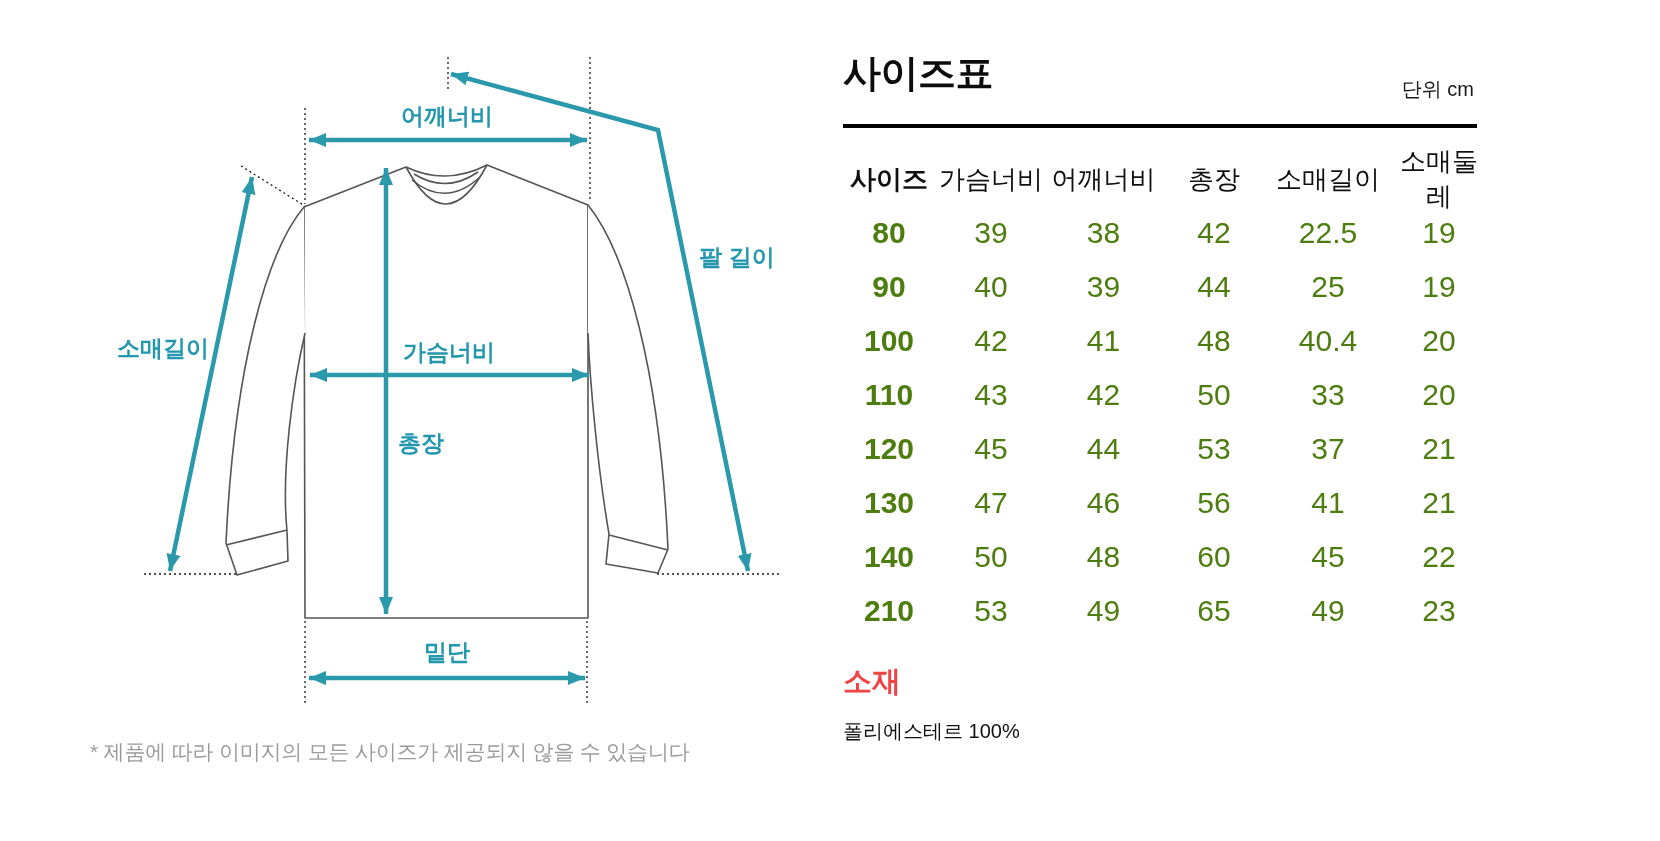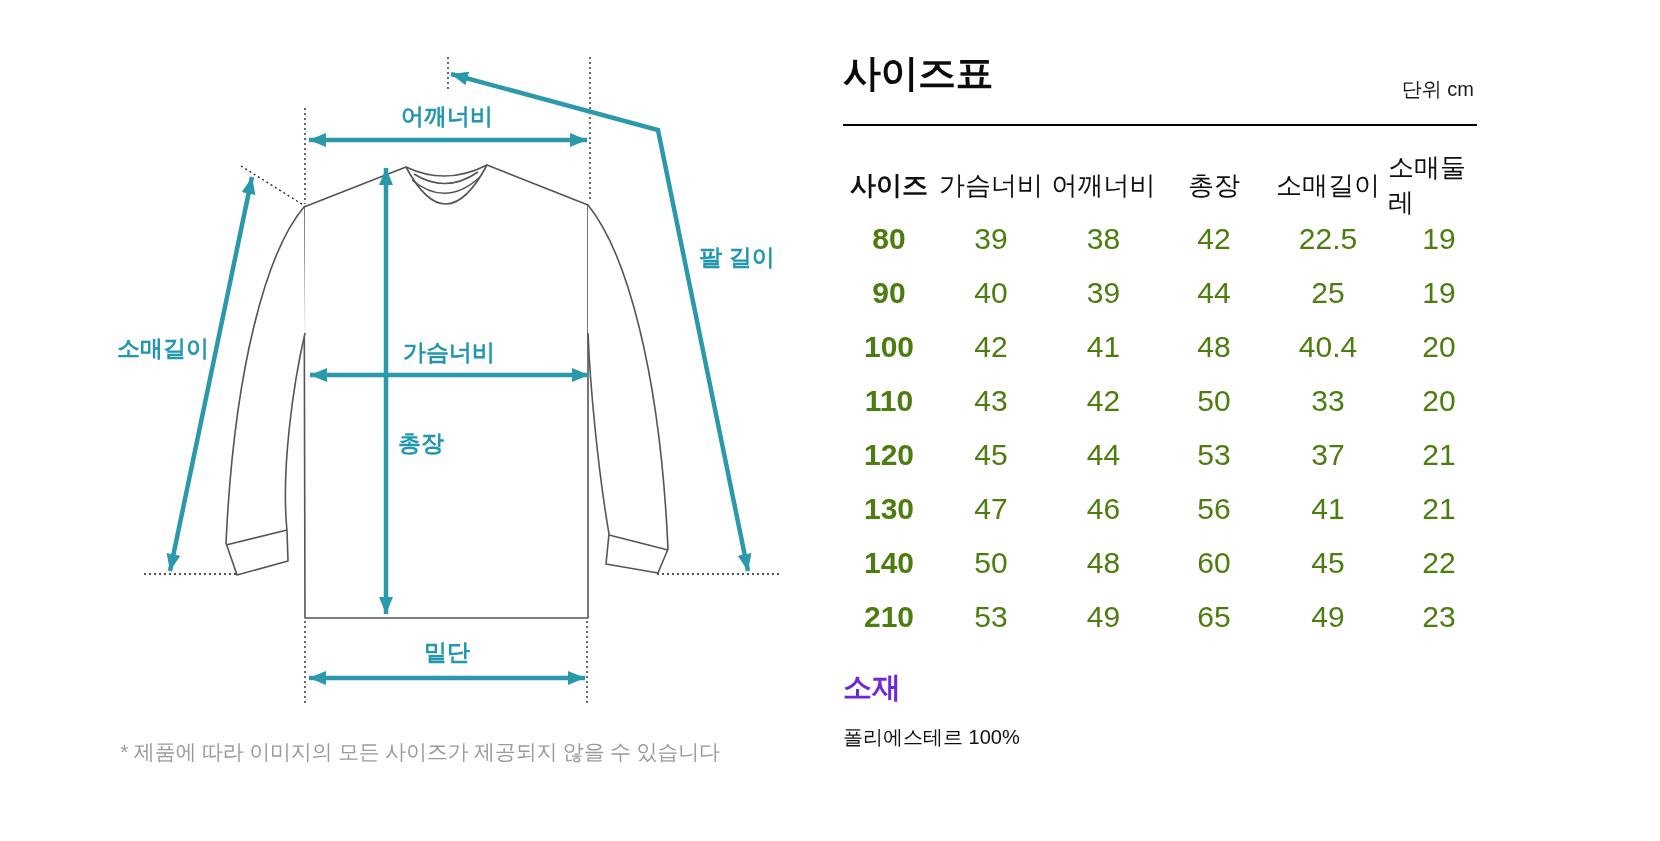--- a/index.html
+++ b/index.html
@@ -3,36 +3,36 @@
 <meta charset="utf-8">
 <style>
   html,body{margin:0;padding:0;background:#ffffff;}
   body{font-family:"Liberation Sans","DejaVu Sans",sans-serif;color:#111;}
   .stage{position:relative;width:1660px;height:841px;background:#fff;overflow:hidden;}
 
   
   .diagram{position:absolute;left:0;top:0;width:830px;height:800px;}
   .diagram svg{display:block;}
   .svg-label{font-family:"Liberation Sans","DejaVu Sans",sans-serif;font-size:23px;font-weight:600;}
-  .footnote{position:absolute;left:90px;top:738px;width:660px;text-align:center;
+  .footnote{position:absolute;left:90px;top:738px;width:660px;
             font-size:21px;color:#9b9b9b;letter-spacing:-0.2px;}
 
   
   .size-panel{position:absolute;left:843px;top:0;width:647px;}
-  .panel-head{position:relative;width:634px;height:124px;border-bottom:2px solid #000000;}
+  .panel-head{position:relative;width:634px;height:124px;border-bottom:4px solid #000000;}
   .panel-title{position:absolute;left:0;top:48px;font-size:38px;font-weight:700;letter-spacing:-0.5px;color:#0c0c0c;}
   .unit-label{position:absolute;right:3px;top:76px;font-size:20px;font-weight:400;color:#1a1a1a;}
 
-  .size-table{margin-top:32px;display:grid;grid-template-columns:92px 112px 113px 108px 120px 102px;}
+  .size-table{margin-top:24px;display:grid;grid-template-columns:92px 112px 113px 108px 120px 102px;text-align:center;}
   .size-table > div{height:54px;display:flex;align-items:center;justify-content:center;}
   .size-table .th{font-size:26px;font-weight:400;color:#0f0f0f;}
   .size-table .td{font-size:30px;font-weight:400;color:#4d7c0f;}
   .size-table .c0{font-weight:700;}
 
-  .material-heading{margin-top:24px;font-size:29px;font-weight:700;color:#6d28d9;}
+  .material-heading{margin-top:24px;font-size:29px;font-weight:700;color:#ef4444;}
   .material-value{margin-top:16px;font-size:20px;color:#111;}
 </style>
 </head>
 <body>
 
 <div class="stage">
 
   <div class="diagram">
     <svg width="830" height="800" viewBox="0 0 830 800">
       <defs>

